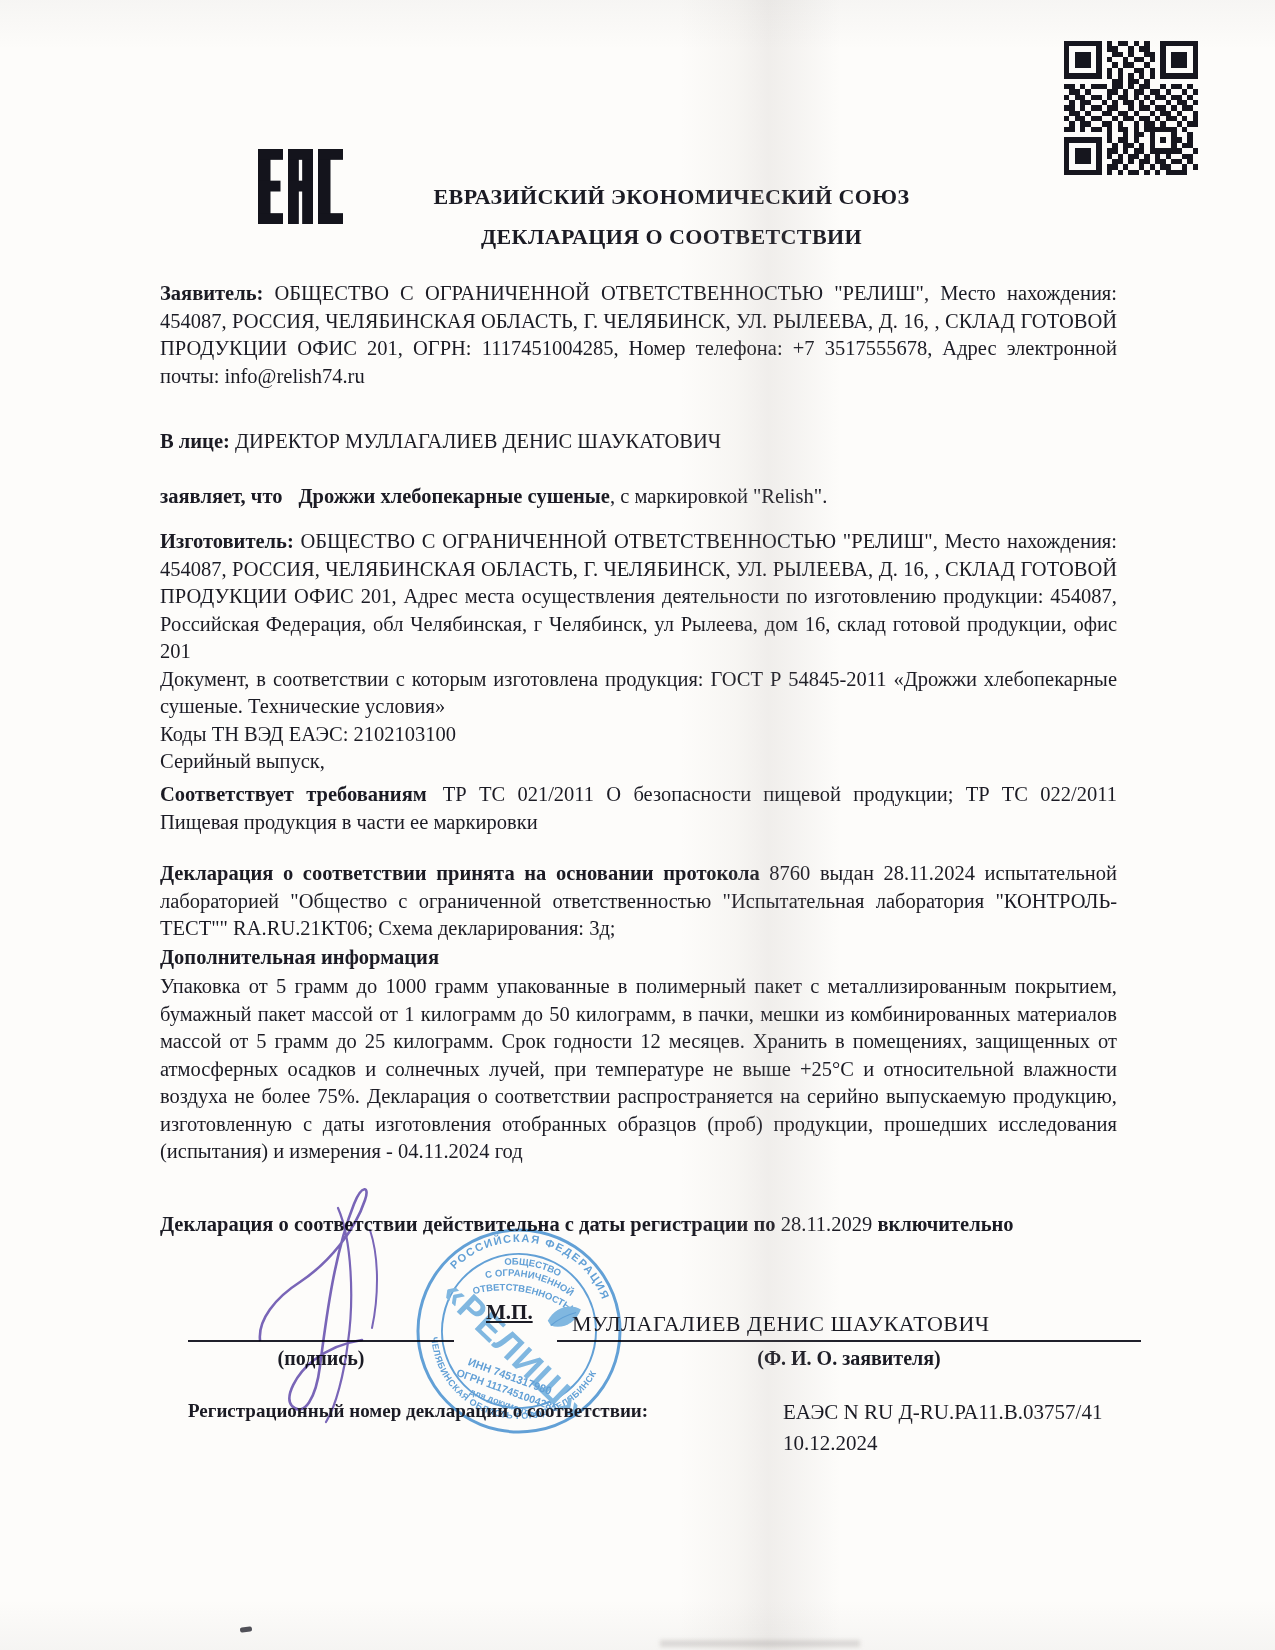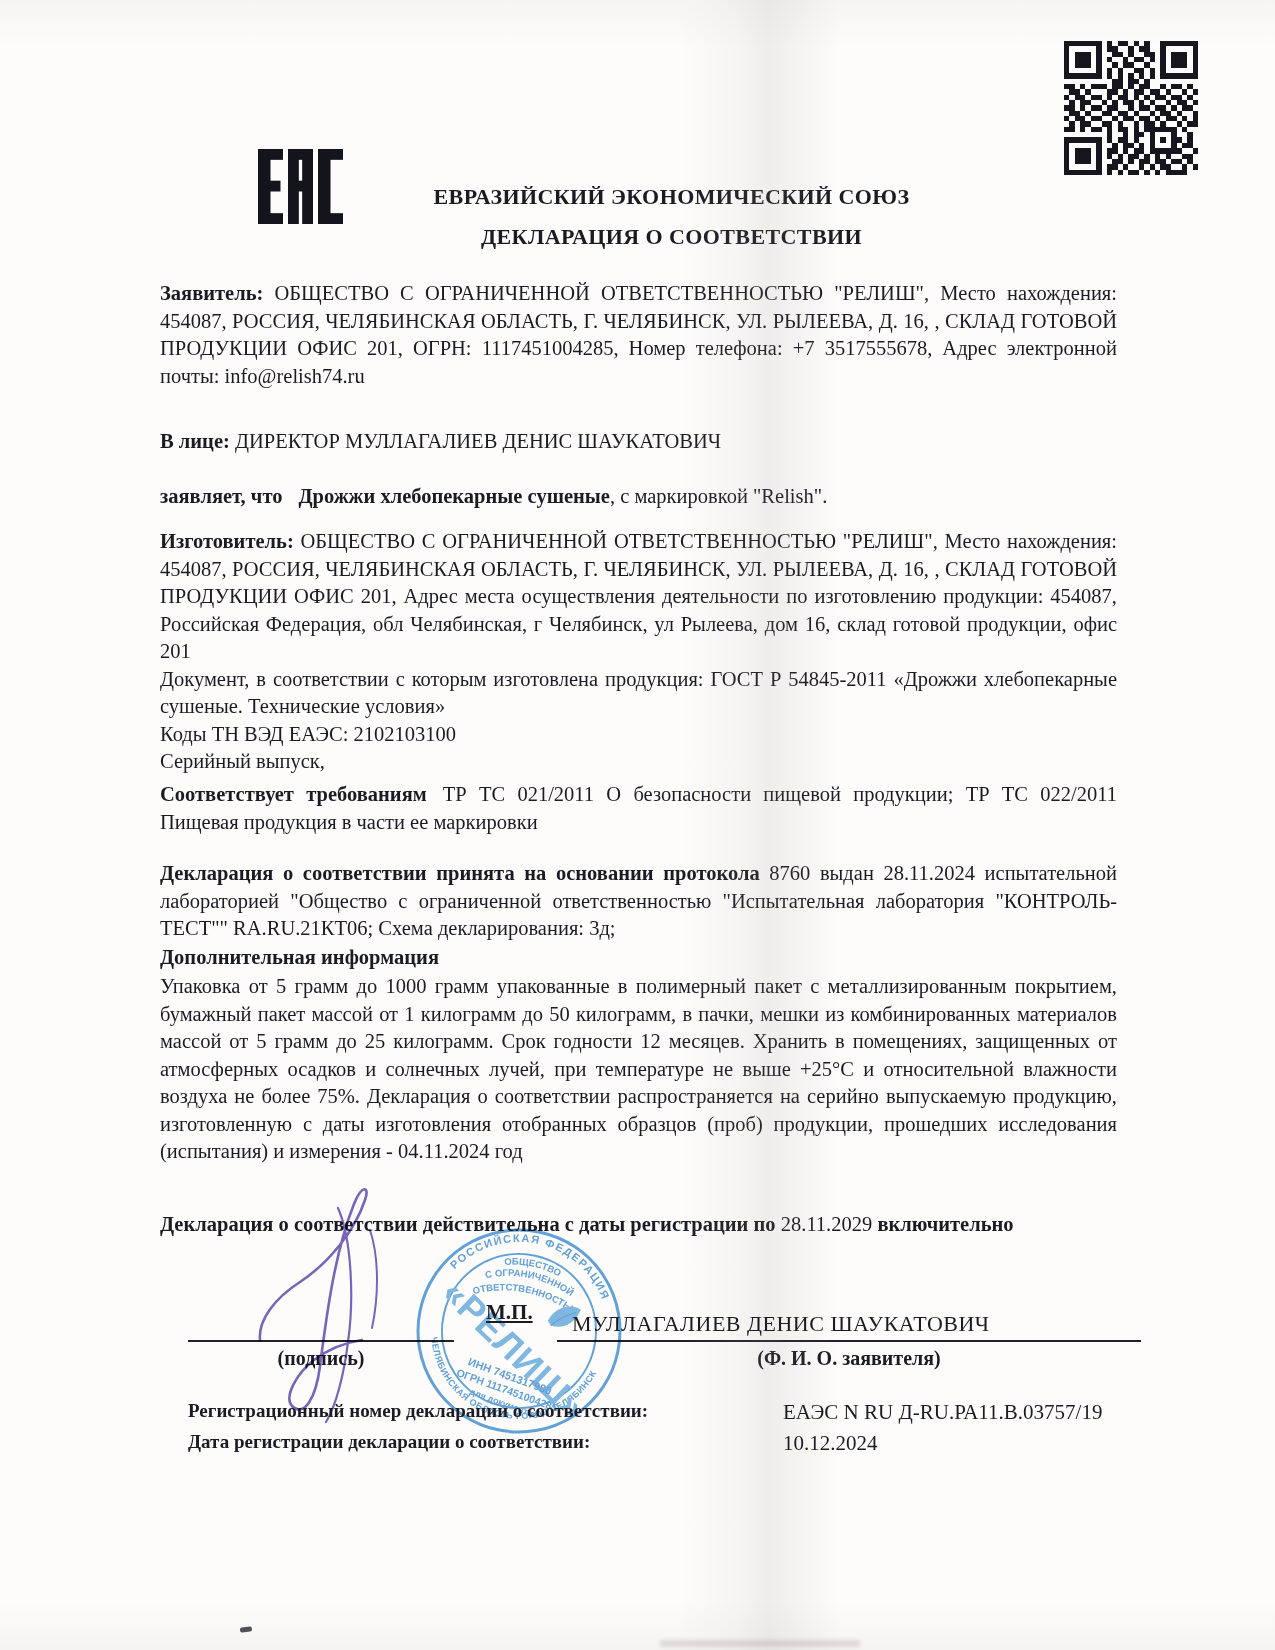--- a/index.html
+++ b/index.html
@@ -775,21 +775,20 @@
 
   <div class="mp">М.П.</div>
   <div class="fio-name">МУЛЛАГАЛИЕВ ДЕНИС ШАУКАТОВИЧ</div>
 
   <div class="sigline left"></div>
   <div class="sigline right"></div>
   <div class="caption sign">(подпись)</div>
   <div class="caption fio">(Ф. И. О. заявителя)</div>
 
   <div class="reg-label" style="top:1400px">Регистрационный номер декларации о соответствии:</div>
-  <div class="reg-value" style="top:1400px">ЕАЭС N RU Д-RU.РА11.В.03757/19</div>
-  <div class="reg-label" style="top:1431px">Дата регистрации декларации о соответствии:</div>
+  <div class="reg-value" style="top:1400px">ЕАЭС N RU Д-RU.РА11.В.03757/41</div>
   <div class="reg-value" style="top:1431px">10.12.2024</div>
 
   <div class="artifact1"></div>
   <div class="artifact2"></div>
   <div class="scanband"></div>
   <div class="edgeshade"></div>
 </div>
 
 </body></html>

